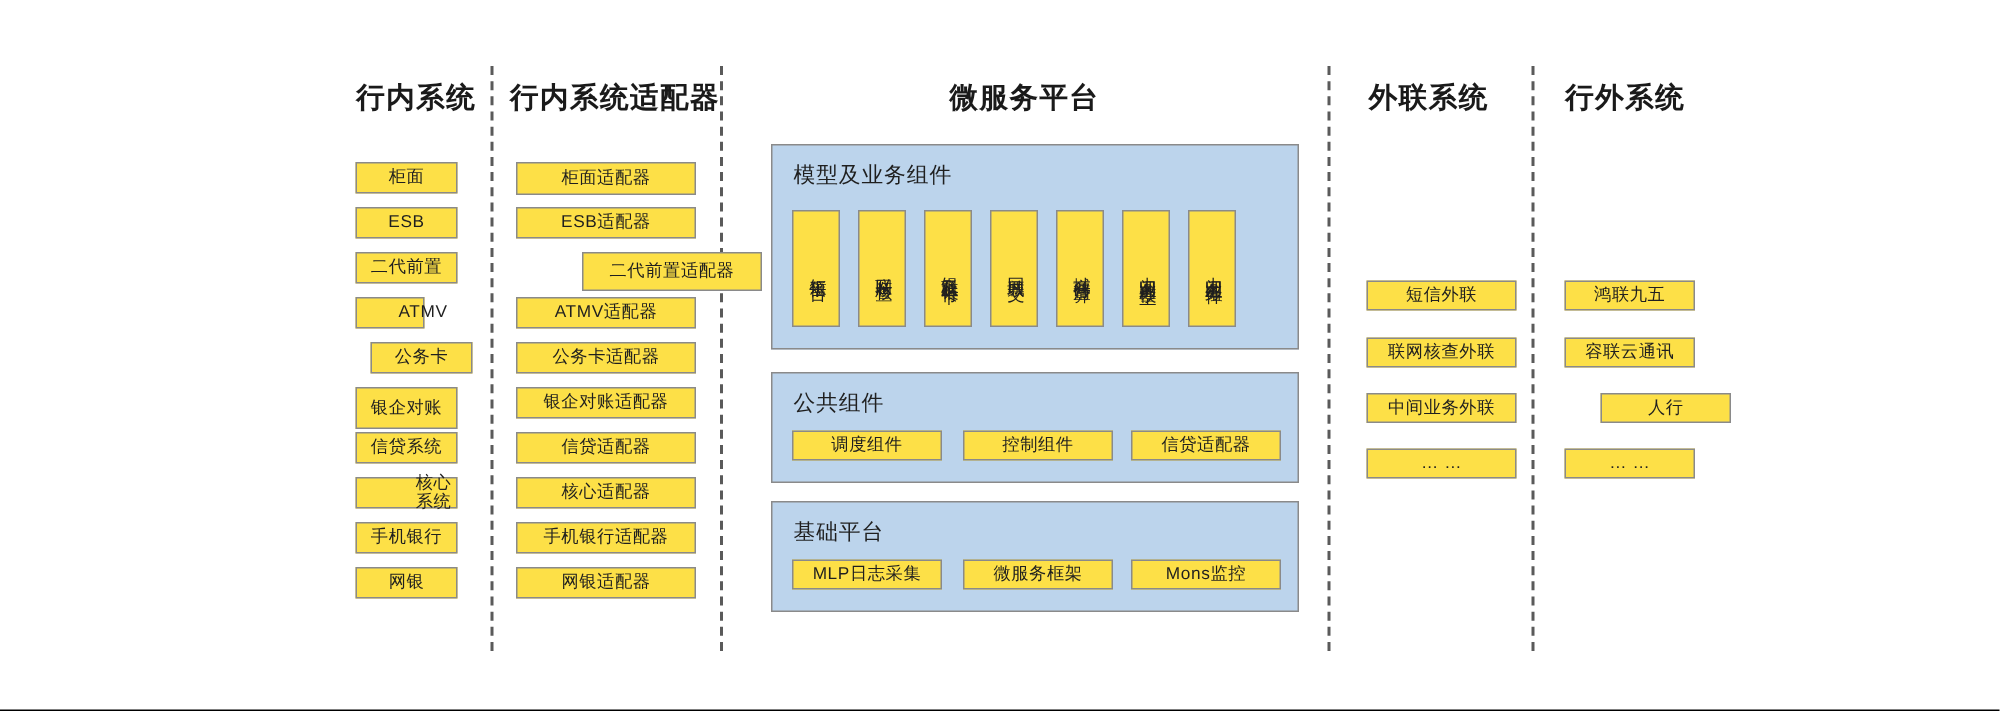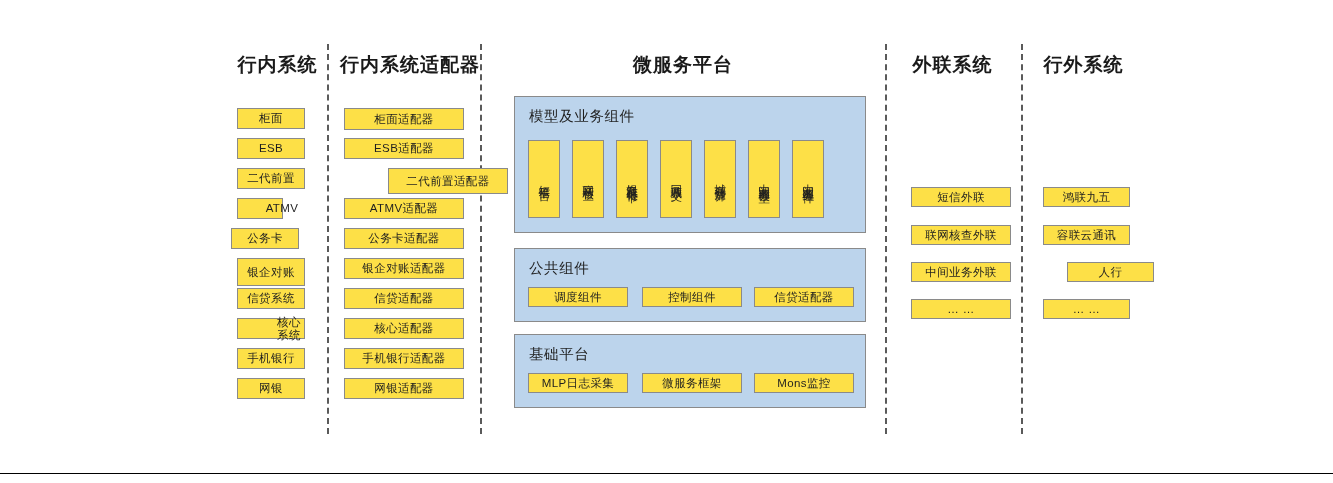--- a/index.html
+++ b/index.html
@@ -104,21 +104,21 @@
   <div class="vdash" style="left:480px;"></div>
   <div class="vdash" style="left:885px;"></div>
   <div class="vdash" style="left:1021px;"></div>
 
   <div class="col-title" style="left:225px; top:52px; width:105px;">行内系统</div>
 
   <div class="node" style="left:237px; top:108px; width:68px; height:21px;">柜面</div>
   <div class="node" style="left:237px; top:138px; width:68px; height:21px;">ESB</div>
   <div class="node" style="left:237px; top:168px; width:68px; height:21px;">二代前置</div>
   <div class="node" style="left:237px; top:198px; width:45px; height:21px;padding-left:44px;">ATMV</div>
-  <div class="node" style="left:231px; top:228px; width:68px; height:21px;">公务卡</div>
+  <div class="node" style="left:247px; top:228px; width:68px; height:21px;">公务卡</div>
   <div class="node" style="left:237px; top:258px; width:68px; height:28px;">银企对账</div>
   <div class="node" style="left:237px; top:288px; width:68px; height:21px;">信贷系统</div>
   <div class="node" style="left:237px; top:318px; width:68px; height:21px;padding-left:36px;">核心系统</div>
   <div class="node" style="left:237px; top:348px; width:68px; height:21px;">手机银行</div>
   <div class="node" style="left:237px; top:378px; width:68px; height:21px;">网银</div>
 
   <div class="col-title" style="left:340px; top:52px; width:135px;">行内系统适配器</div>
 
   <div class="node" style="left:344px; top:108px; width:120px; height:22px;">柜面适配器</div>
   <div class="node" style="left:344px; top:138px; width:120px; height:21px;">ESB适配器</div>

